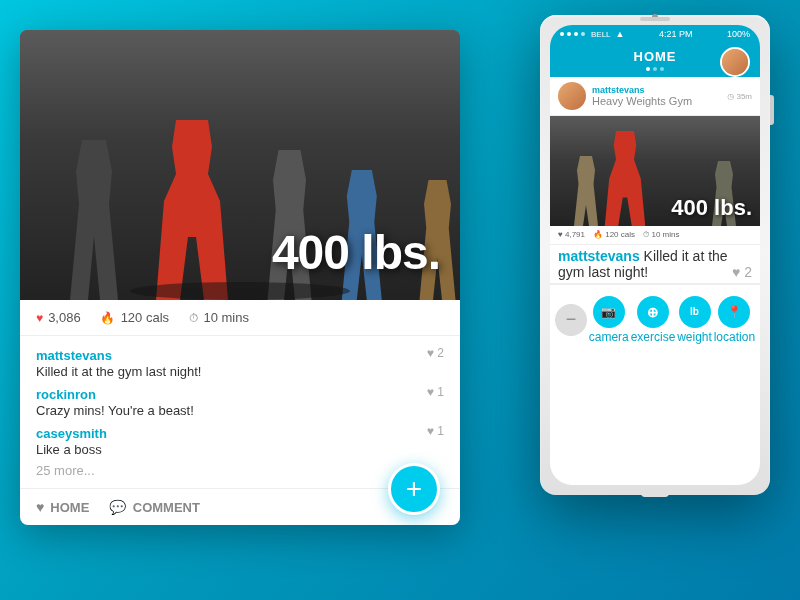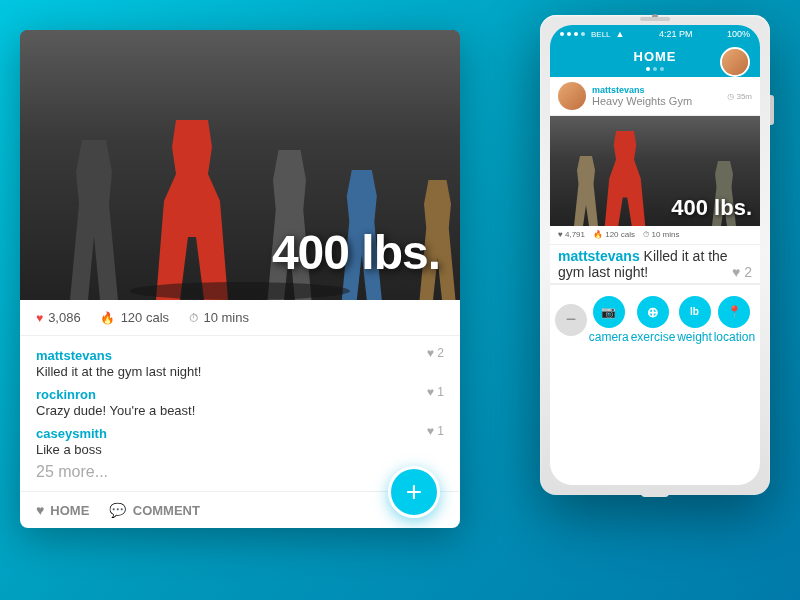--- a/index.html
+++ b/index.html
@@ -90,21 +90,21 @@
     .comment-like {
       float: right;
       color: #aaa;
       font-size: 12px;
       display: flex;
       align-items: center;
       gap: 3px;
     }
     .more-link {
       color: #aaa;
-      font-size: 16px;
+      font-size: 13px;
       margin-top: 4px;
       display: block;
     }
     .card-actions {
       display: flex;
       align-items: center;
       padding: 10px 16px;
       border-top: 1px solid #eee;
       gap: 20px;
       position: relative;
@@ -382,21 +382,21 @@
   </div>
   <div class="card-comments">
     <div class="comment-row">
       <span class="comment-username">mattstevans</span>
       <span class="comment-like">♥ 2</span>
       <div class="comment-text">Killed it at the gym last night!</div>
     </div>
     <div class="comment-row">
       <span class="comment-username">rockinron</span>
       <span class="comment-like">♥ 1</span>
-      <div class="comment-text">Crazy dude! You're a beast!</div>
+      <div class="comment-text">Crazy mins! You're a beast!</div>
     </div>
     <div class="comment-row">
       <span class="comment-username">caseysmith</span>
       <span class="comment-like">♥ 1</span>
       <div class="comment-text">Like a boss</div>
     </div>
     <span class="more-link">25 more...</span>
   </div>
   <div class="card-actions">
     <div class="action-btn">

